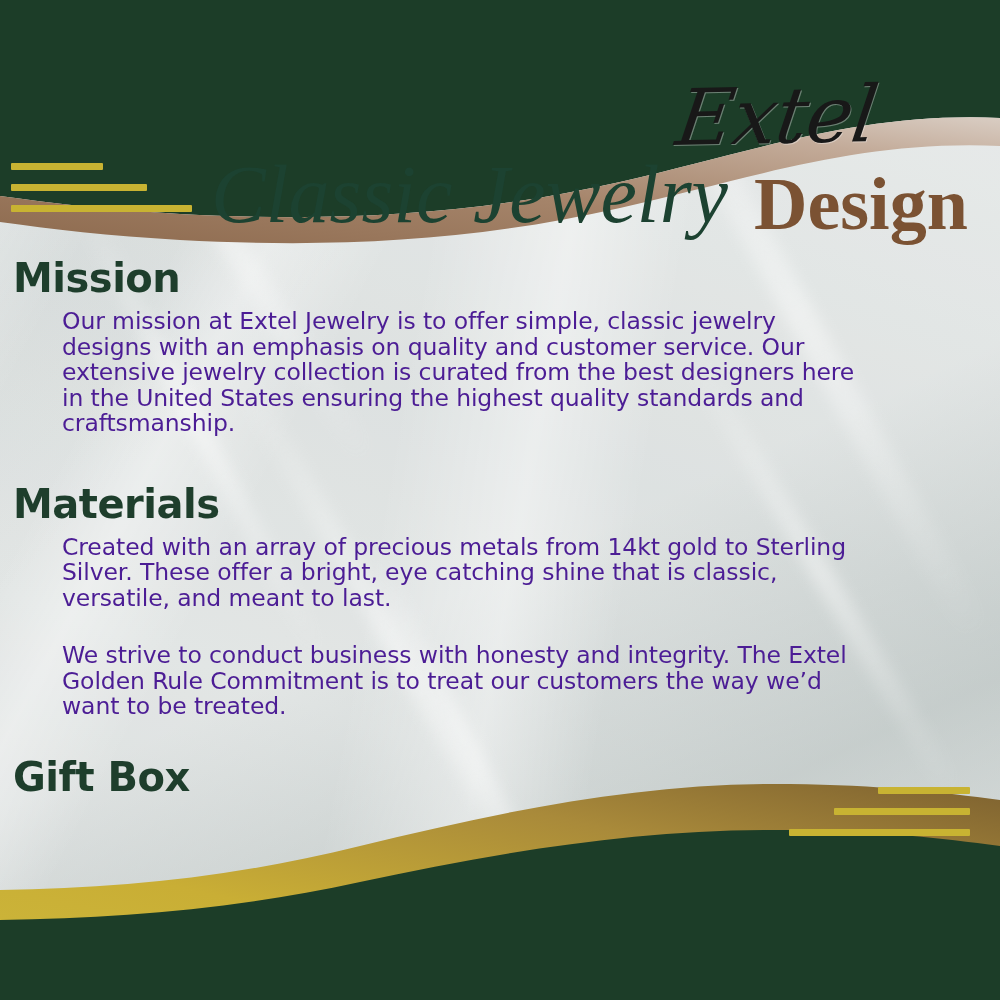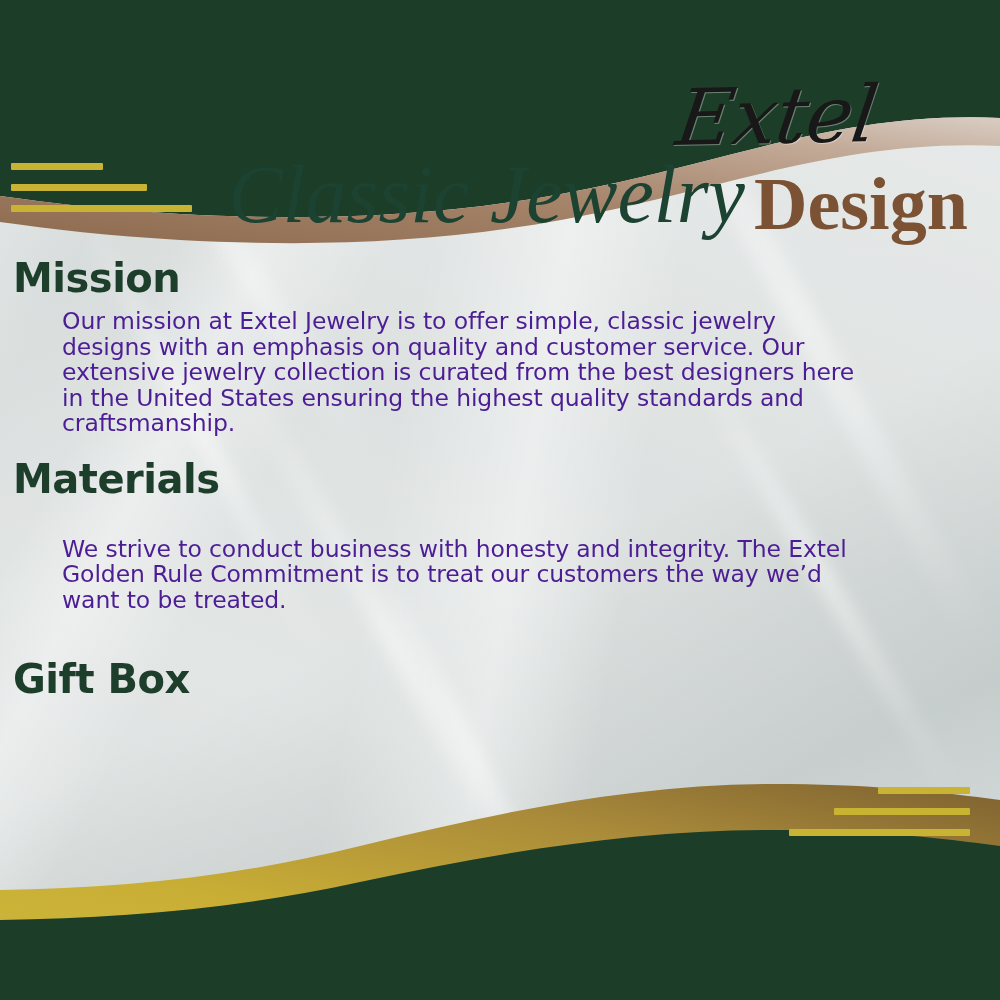--- a/index.html
+++ b/index.html
@@ -66,21 +66,21 @@
   
   .title-row {
     position: absolute;
     left: 0;
     top: 150px;
     width: 1000px;
     height: 105px;
   }
   .title-classic {
     position: absolute;
-    left: 228px;
+    left: 211px;
     top: -2px;
     font-family: "Liberation Serif", "DejaVu Serif", serif;
     font-style: italic;
     font-weight: 400;
     font-size: 82px;
     color: #1c4231;
     letter-spacing: 0px;
     white-space: nowrap;
   }
   .title-design {
@@ -130,23 +130,23 @@
     font-weight: 500;
     font-size: 23.5px;
     line-height: 25.5px;
     color: #4c1d95;
     margin-left: 62px;
     margin-top: 5px;
     max-width: 915px;
     letter-spacing: -0.1px;
   }
   .sec-mission   { margin-top: 0; }
-  .sec-materials { margin-top: 16px; }
+  .sec-materials { margin-top: 41px; }
   .sec-service   { margin-top: 32px; }
-  .sec-gift      { margin-top: 40px; }
+  .sec-gift      { margin-top: 31px; }
   .sec-gift .sec-body { max-width: 710px; }
 </style>
 </head>
 <body>
 
 <div id="poster">
 
   <div class="bg-base"></div>
   <div class="silk">
     <span style="left:-120px; top:180px; width:640px; height:26px; transform:rotate(58deg);"></span>
@@ -207,20 +207,21 @@
 
   <div class="content">
 
     <div class="section sec-mission">
       <div class="sec-head">Mission</div>
       <div class="sec-body">Our mission at Extel Jewelry is to offer simple, classic jewelry designs with an emphasis on quality and customer service. Our extensive jewelry collection is curated from the best designers here in the United States ensuring the highest quality standards and craftsmanship.</div>
     </div>
 
     <div class="section sec-materials">
       <div class="sec-head">Materials</div>
+      <div class="sec-body">Created with an array of precious metals from 14kt gold to Sterling Silver. These offer a bright, eye catching shine that is classic, versatile, and meant to last.</div>
     </div>
 
     <div class="section sec-service">
       <div class="sec-body">We strive to conduct business with honesty and integrity. The Extel Golden Rule Commitment is to treat our customers the way we’d want to be treated.</div>
     </div>
 
     <div class="section sec-gift">
       <div class="sec-head">Gift Box</div>
     </div>
 

